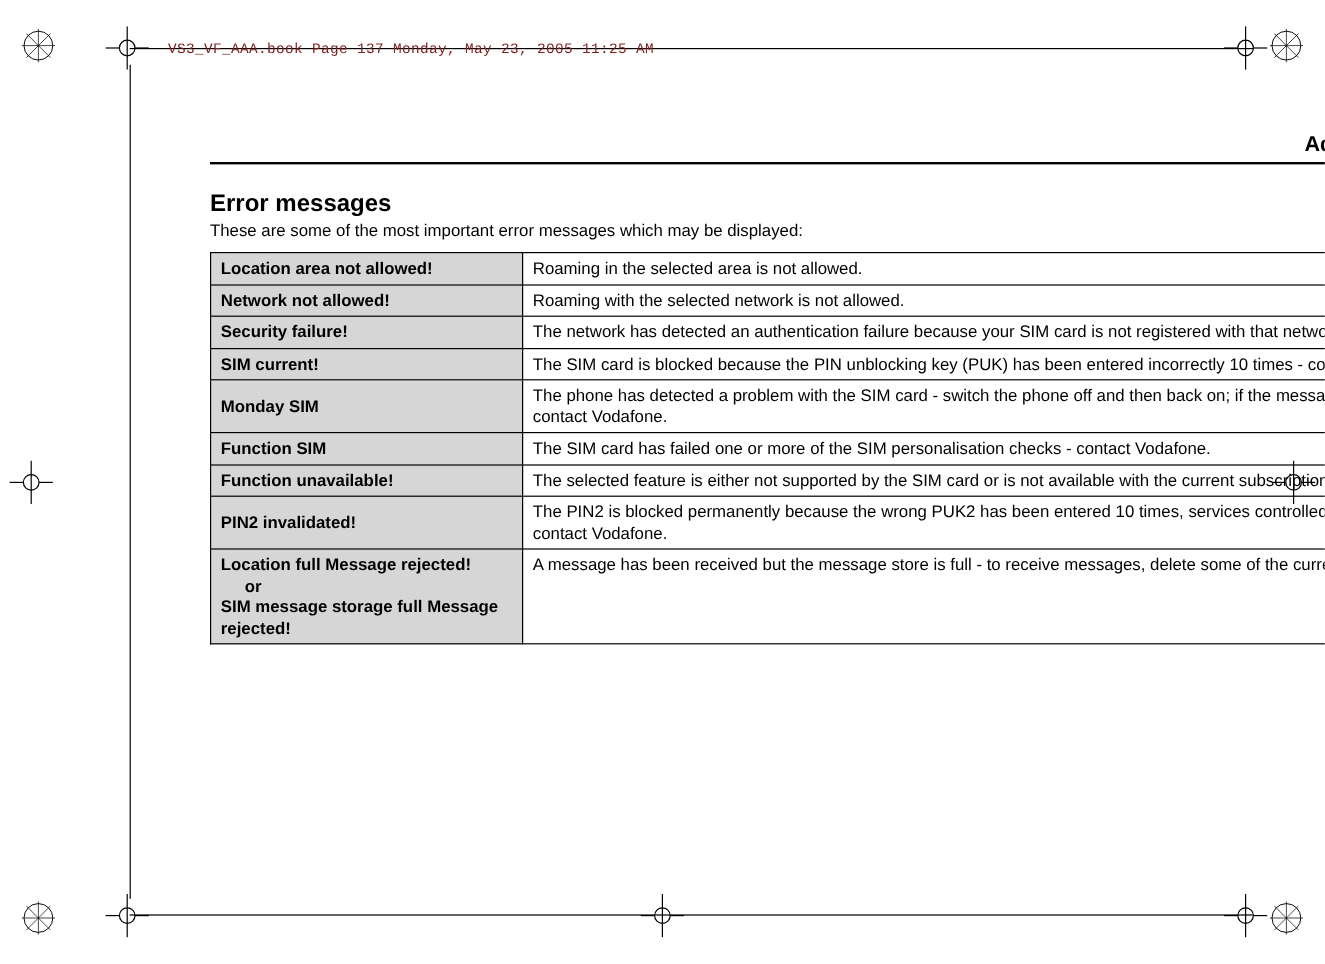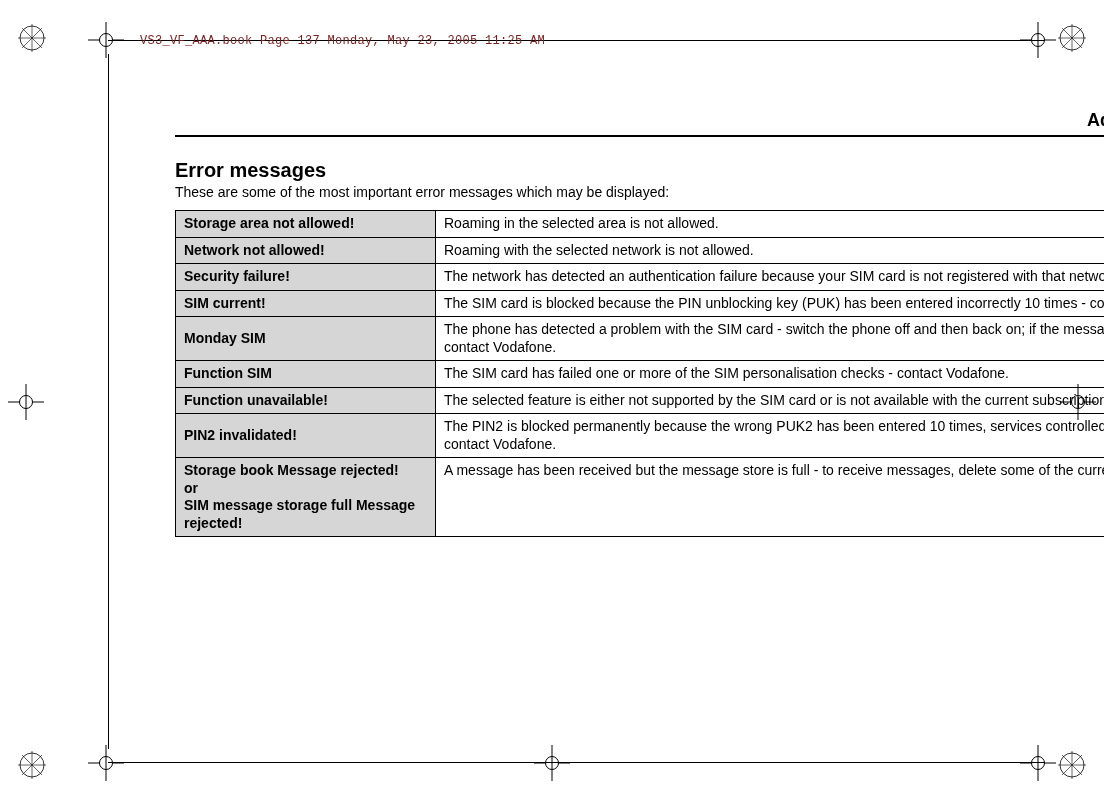--- a/index.html
+++ b/index.html
@@ -101,21 +101,21 @@
     vertical-align: top;
     line-height: 1.25;
   }
   table.error-table td.label {
     background: #d6d6d6;
     font-weight: bold;
     width: 260px;
     vertical-align: middle;
   }
   .multi-label { font-weight: bold; }
-  .multi-label .or { display:block; }
+  .multi-label .or { display:block;margin-left:20px; }
   .content-wrap { position: relative; }
 </style>
 </head>
 <body>
 
 <div class="reg-mark" style="top:24px;left:18px">
   <svg viewBox="0 0 28 28">
       <circle cx="14" cy="14" r="12" fill="none" stroke="#000" stroke-width="0.8"></circle>
       <g stroke="#000" stroke-width="0.6">
         <line x1="14" y1="0" x2="14" y2="28"></line>
@@ -190,21 +190,21 @@
 <div class="content content-wrap">
   <div class="section-header">Additional Information</div>
 
   <h2 class="page-title">Error messages</h2>
   <p class="intro">These are some of the most important error messages which may be displayed:</p>
 
   <table class="error-table">
     <tbody id="rows-body">
 
     <tr>
-          <td class="label">Storage area not allowed!</td>
+          <td class="label">Location area not allowed!</td>
           <td>Roaming in the selected area is not allowed.</td>
         </tr>
         <tr>
           <td class="label">Network not allowed!</td>
           <td>Roaming with the selected network is not allowed.</td>
         </tr>
         <tr>
           <td class="label">Security failure!</td>
           <td>The network has detected an authentication failure because your SIM card is not registered with that network - contact Vodafone.</td>
         </tr>
@@ -226,21 +226,21 @@
         </tr>
         <tr>
           <td class="label">PIN2 invalidated!</td>
           <td>The PIN2 is blocked permanently because the wrong PUK2 has been entered 10 times, services controlled by PIN2 cannot be used - contact Vodafone.</td>
         </tr>
       </tbody>
     <tbody>
       <tr>
         <td class="label">
           <span class="multi-label">
-            <span>Storage book Message rejected!</span>
+            <span>Location full Message rejected!</span>
             <span class="or">or</span>
             <span>SIM message storage full Message rejected!</span>
           </span>
         </td>
         <td>A message has been received but the message store is full - to receive messages, delete some of the currently stored messages.</td>
       </tr>
     </tbody>
   </table>
 
 </div>

